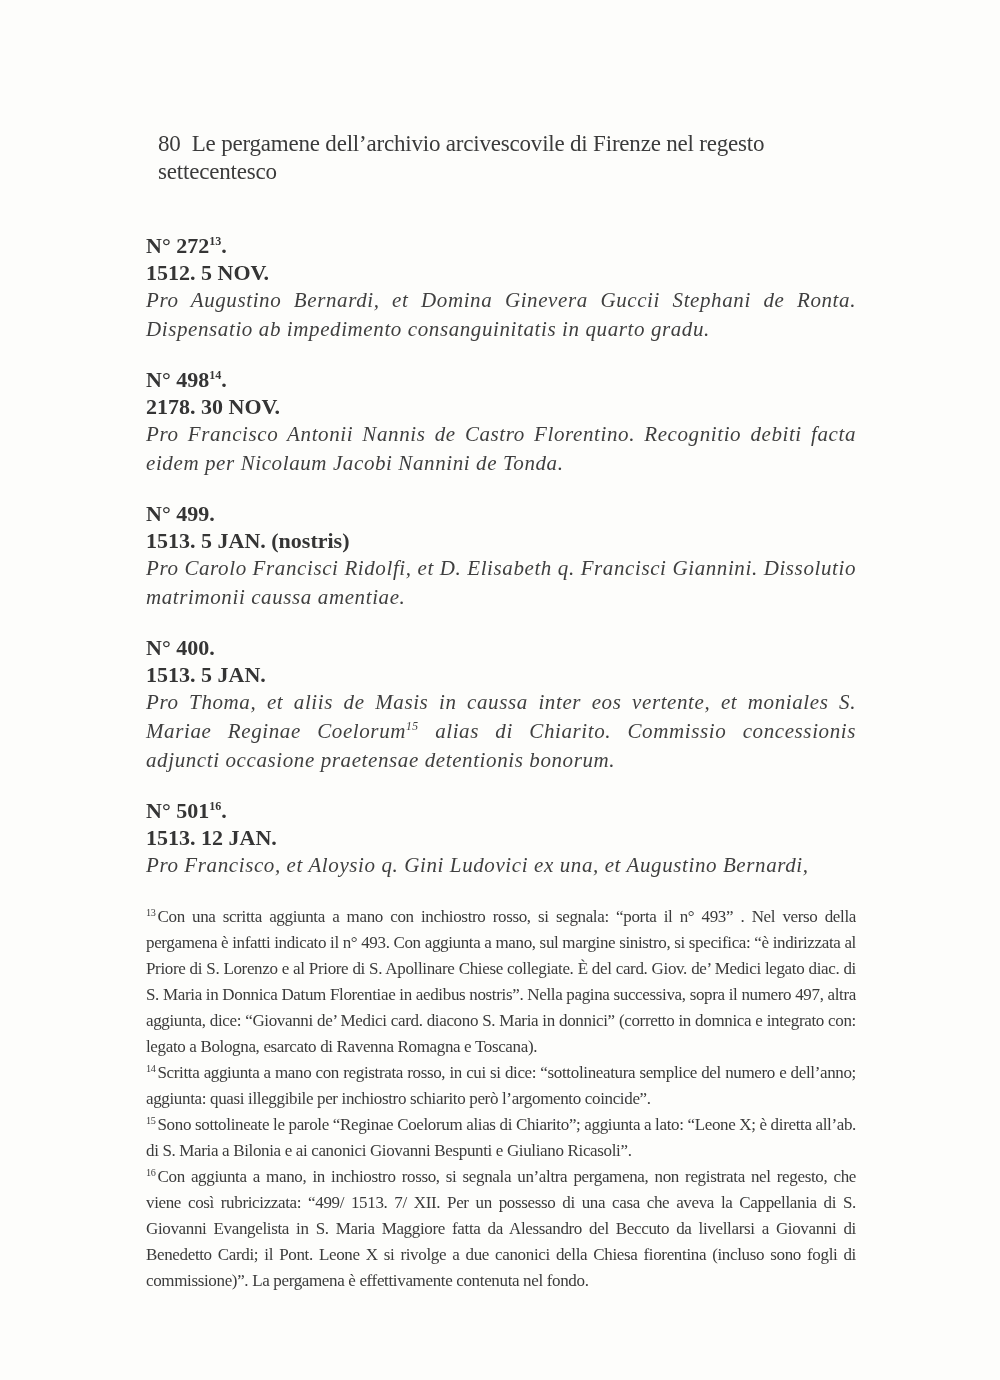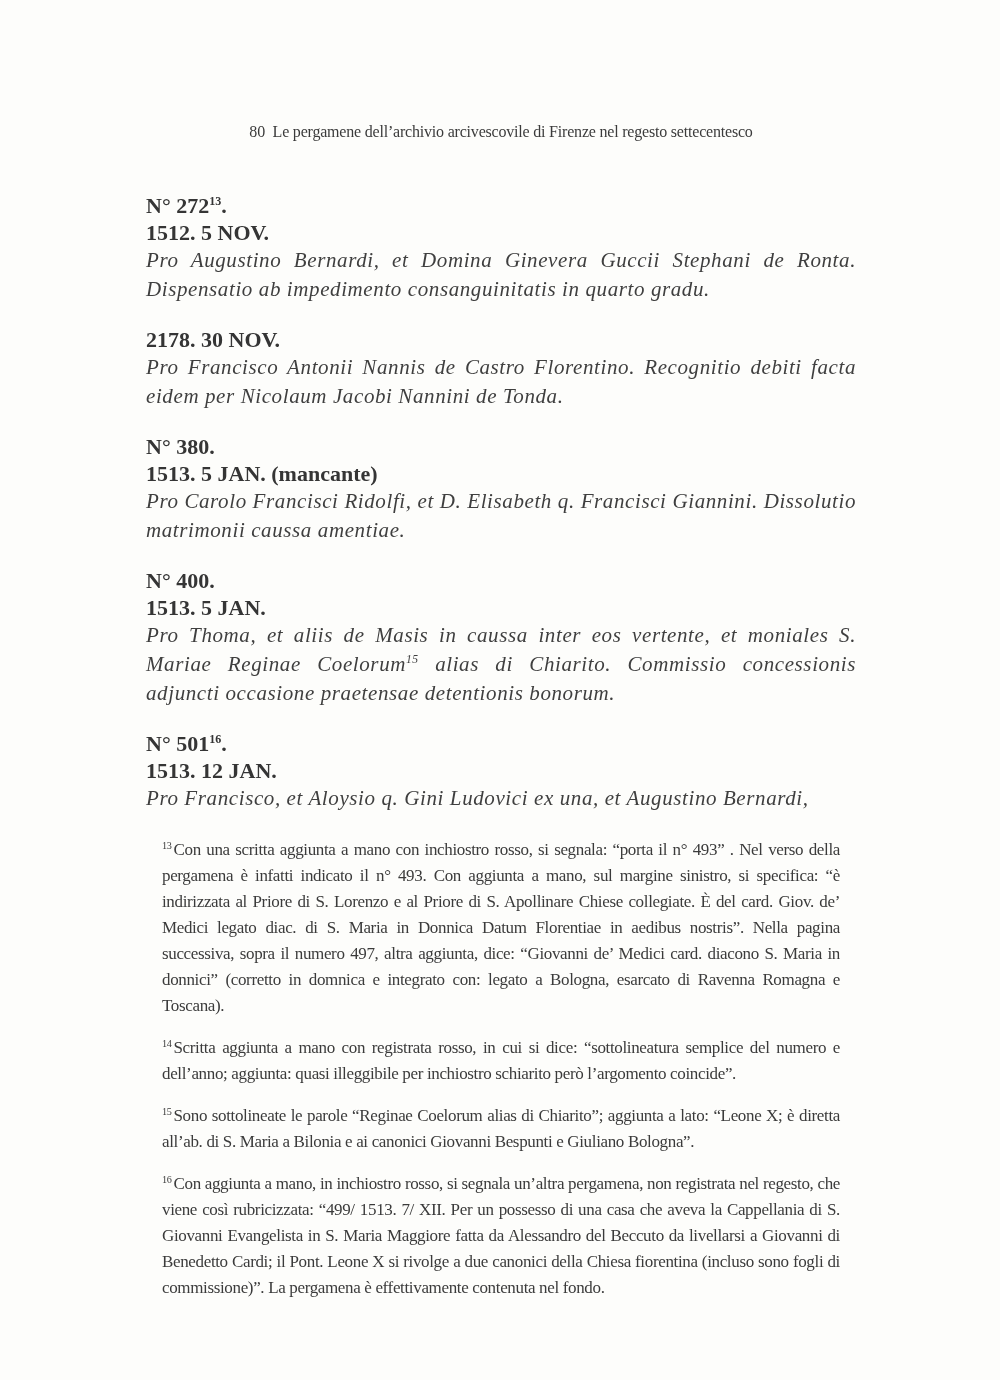--- a/index.html
+++ b/index.html
@@ -10,26 +10,25 @@
     font-family: "Liberation Serif", "DejaVu Serif", serif;
     position: relative;
     overflow: hidden;
   }
   .page {
     position: absolute;
     left: 146px; top: 118px;
     width: 710px;
   }
   .running-head {
-    font-size: 16px;
+    font-size: 23px;
     letter-spacing: -0.2px;
     color: #3b3b3b;
-    margin: 0;
+    margin: 12px;
     line-height: 28px;
-    text-align: center;
   }
   .entries { margin-top: 46px; }
   .entry { margin-bottom: 22px; }
   .entry-num, .entry-date {
     font-weight: bold;
     font-size: 22px;
     line-height: 27px;
     margin: 0;
     color: #353535;
   }
@@ -44,59 +43,60 @@
     color: #3f3f3f;
   }
   sup { font-size: 0.55em; vertical-align: 0.7em; line-height: 0; }
   .footnotes {
     margin-top: 24px;
     font-size: 17px;
     line-height: 26px;
     color: #3b3b3b;
     letter-spacing: -0.35px;
   }
-  .footnote { margin: 16px; text-align: justify; }
+  .footnote { margin: 0; text-align: justify; }
   .footnote sup { font-size: 0.6em; vertical-align: 0.6em; margin-right: 2px; }
 </style>
 </head>
 <body>
 
 <div class="page">
   <p class="running-head"><span>80</span>&nbsp; <span>Le pergamene dell’archivio arcivescovile di Firenze nel regesto settecentesco</span></p>
 
   <div class="entries">
     <div class="entry">
       <p class="entry-num"><span>N° 272</span><sup>13</sup><span>.</span></p>
       <p class="entry-date"><span>1512. 5 NOV.</span><span class="note"></span></p>
       <p class="entry-text"><span>Pro Augustino Bernardi, et Domina Ginevera Guccii Stephani de Ronta. Dispensatio ab impedimento consanguinitatis in quarto gradu.</span></p>
     </div>
 
     <div class="entry">
+      <p class="entry-num"><span>N° 498</span><sup>14</sup><span>.</span></p>
       <p class="entry-date"><span>2178. 30 NOV.</span><span class="note"></span></p>
       <p class="entry-text"><span>Pro Francisco Antonii Nannis de Castro Florentino. Recognitio debiti facta eidem per Nicolaum Jacobi Nannini de Tonda.</span></p>
     </div>
 
     <div class="entry">
-      <p class="entry-num"><span>N° 380.</span></p>
-      <p class="entry-date"><span>1513. 5 JAN.</span><span class="note"> (mancante)</span></p>
+      <p class="entry-num"><span>N° 499.</span></p>
+      <p class="entry-date"><span>1513. 5 JAN.</span><span class="note"> (nostris)</span></p>
       <p class="entry-text"><span>Pro Carolo Francisci Ridolfi, et D. Elisabeth q. Francisci Giannini. Dissolutio matrimonii caussa amentiae.</span></p>
     </div>
 
     <div class="entry">
       <p class="entry-num"><span>N° 400.</span></p>
       <p class="entry-date"><span>1513. 5 JAN.</span></p>
       <p class="entry-text"><span>Pro Thoma, et aliis de Masis in caussa inter eos vertente, et moniales S. Mariae Reginae Coelorum</span><sup>15</sup><span> alias di Chiarito. Commissio concessionis adjuncti occasione praetensae detentionis bonorum.</span></p>
     </div>
 
     <div class="entry">
       <p class="entry-num"><span>N° 501</span><sup>16</sup><span>.</span></p>
       <p class="entry-date"><span>1513. 12 JAN.</span></p>
       <p class="entry-text"><span>Pro Francisco, et Aloysio q. Gini Ludovici ex una, et Augustino Bernardi,</span></p>
     </div>
   </div>
 
   <div class="footnotes">
     <p class="footnote"><sup>13</sup><span>Con una scritta aggiunta a mano con inchiostro rosso, si segnala: “porta il n° 493” . Nel verso della pergamena è infatti indicato il n° 493. Con aggiunta a mano, sul margine sinistro, si specifica: “è indirizzata al Priore di S. Lorenzo e al Priore di S. Apollinare Chiese collegiate. È del card. Giov. de’ Medici legato diac. di S. Maria in Donnica Datum Florentiae in aedibus nostris”. Nella pagina successiva, sopra il numero 497, altra aggiunta, dice: “Giovanni de’ Medici card. diacono S. Maria in donnici” (corretto in domnica e integrato con: legato a Bologna, esarcato di Ravenna Romagna e Toscana).</span></p>
     <p class="footnote"><sup>14</sup><span>Scritta aggiunta a mano con registrata rosso, in cui si dice: “sottolineatura semplice del numero e dell’anno; aggiunta: quasi illeggibile per inchiostro schiarito però l’argomento coincide”.</span></p>
-    <p class="footnote"><sup>15</sup><span>Sono sottolineate le parole “Reginae Coelorum alias di Chiarito”; aggiunta a lato: “Leone X; è diretta all’ab. di S. Maria a Bilonia e ai canonici Giovanni Bespunti e Giuliano Bologna”.</span></p>
+    <p class="footnote"><sup>15</sup><span>Sono sottolineate le parole “Reginae Coelorum alias di Chiarito”; aggiunta a lato: “Leone X; è diretta all’ab. di S. Maria a Bilonia e ai canonici Giovanni Bespunti e Giuliano Ricasoli”.</span></p>
     <p class="footnote"><sup>16</sup><span>Con aggiunta a mano, in inchiostro rosso, si segnala un’altra pergamena, non registrata nel regesto, che viene così rubricizzata: “499/ 1513. 7/ XII. Per un possesso di una casa che aveva la Cappellania di S. Giovanni Evangelista in S. Maria Maggiore fatta da Alessandro del Beccuto da livellarsi a Giovanni di Benedetto Cardi; il Pont. Leone X si rivolge a due canonici della Chiesa fiorentina (incluso sono fogli di commissione)”. La pergamena è effettivamente contenuta nel fondo.</span></p>
   </div>
 </div>
 
 </body></html>

